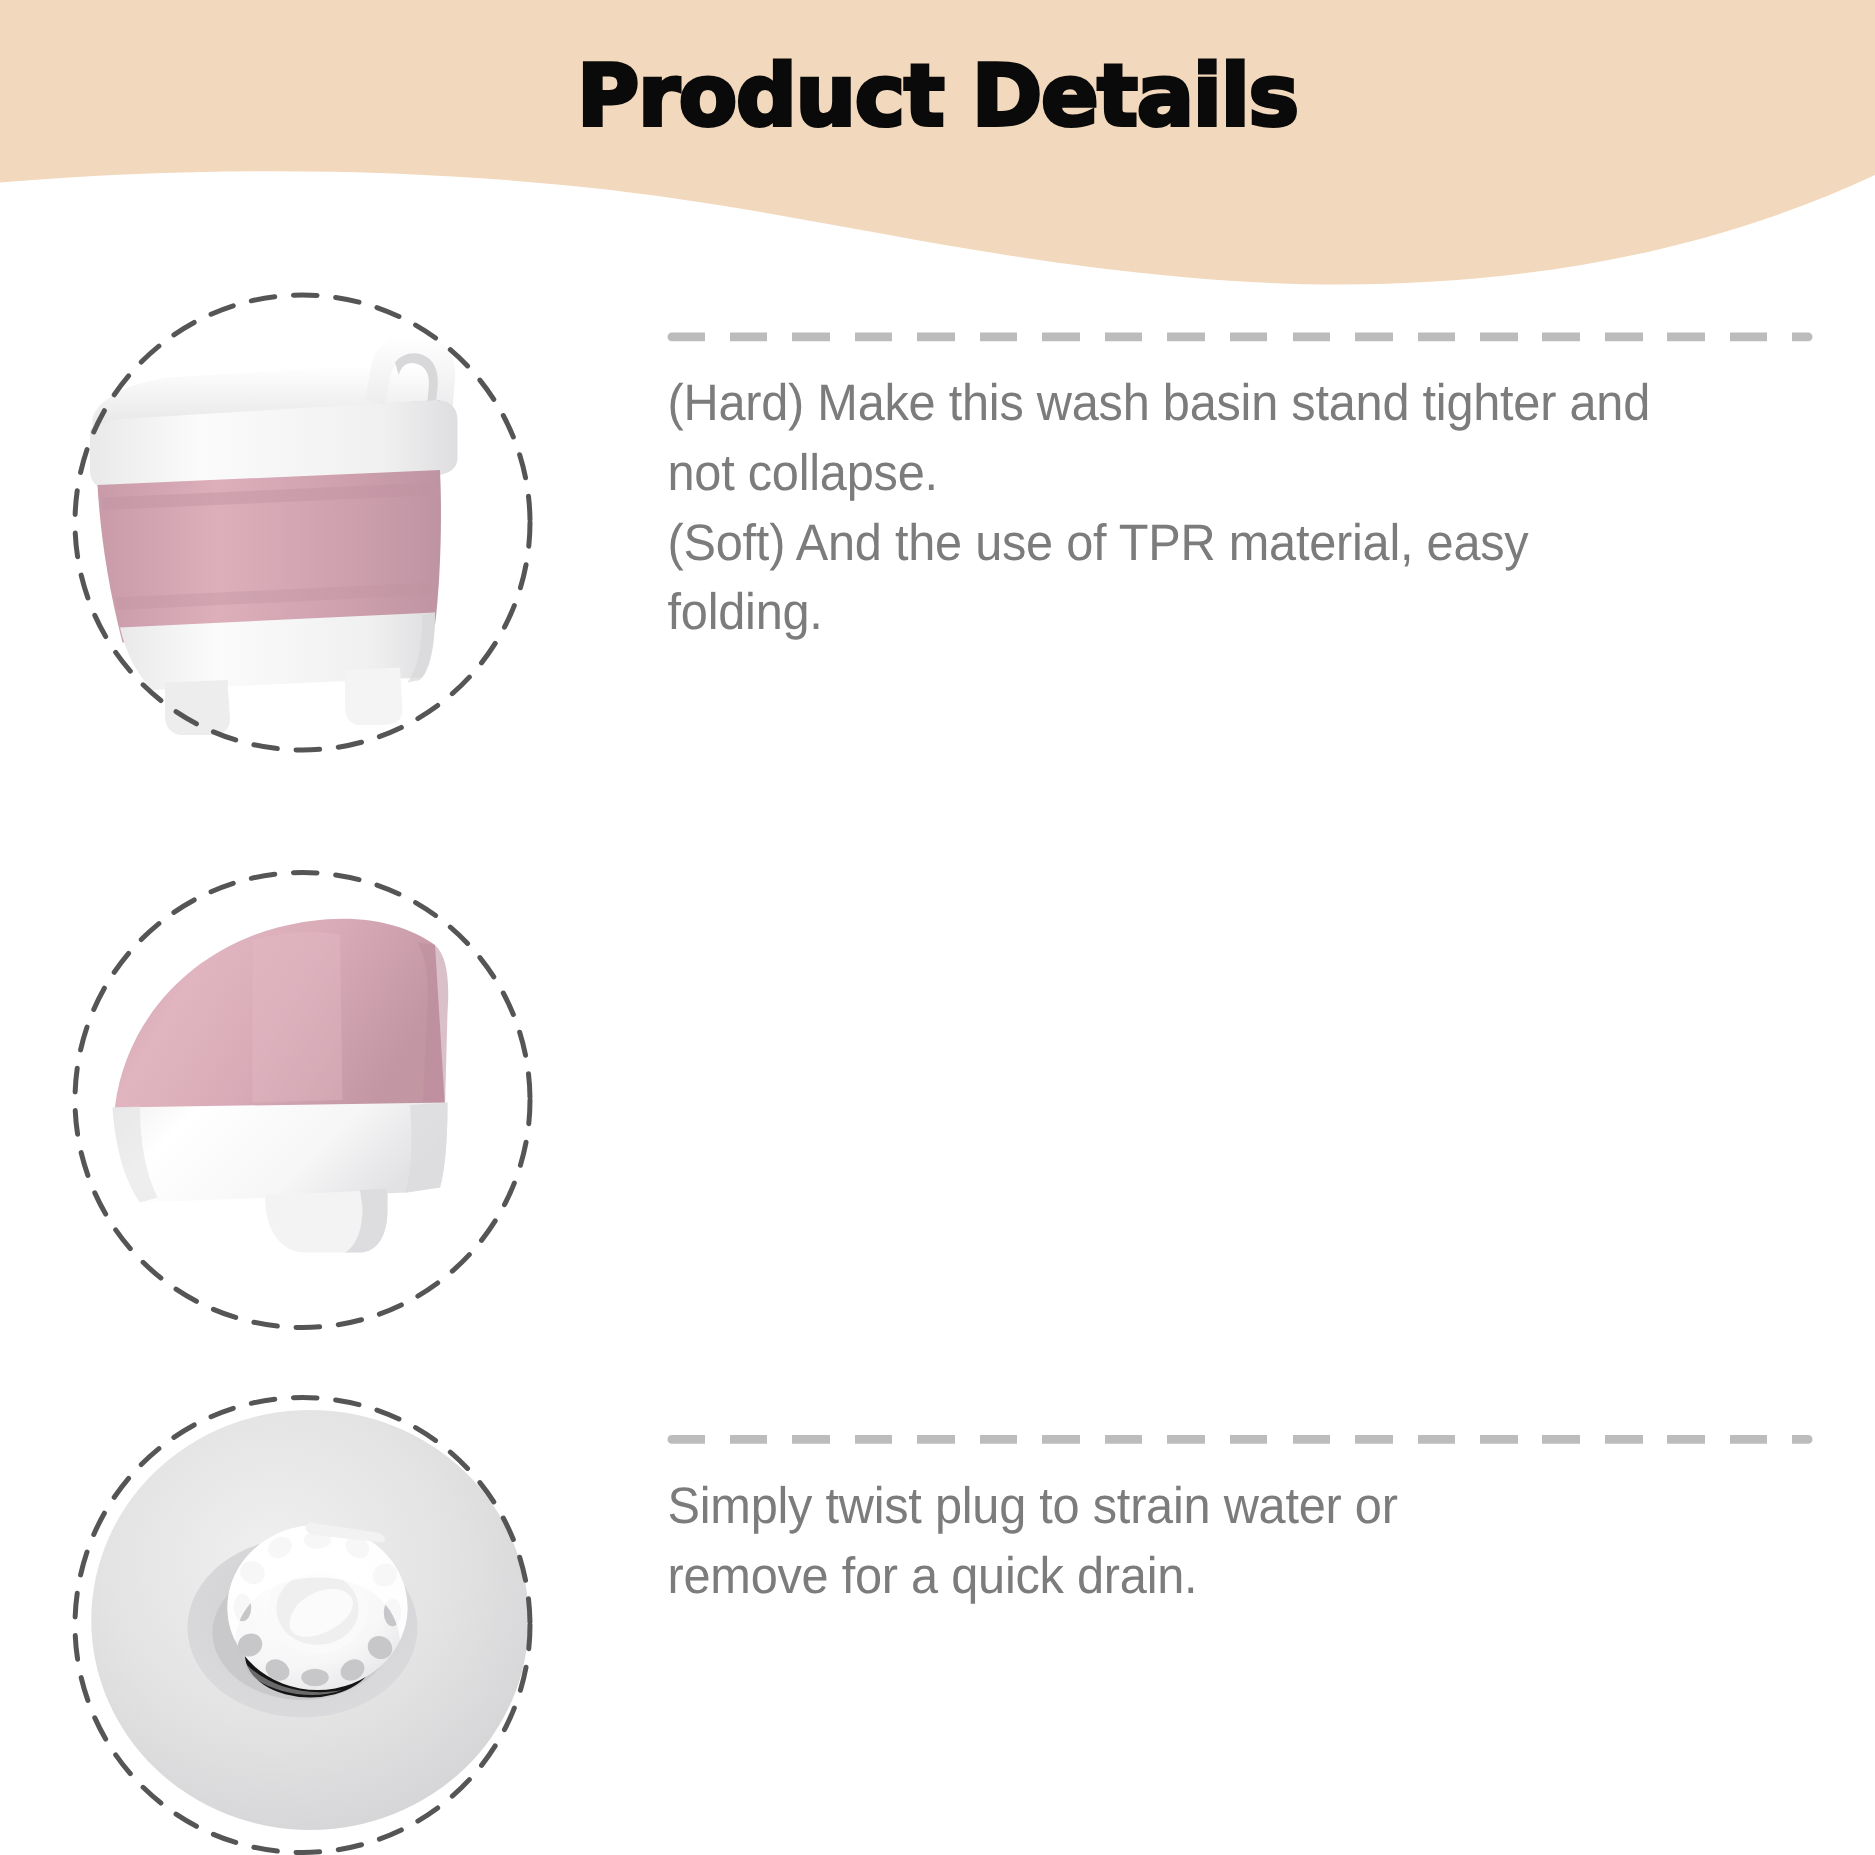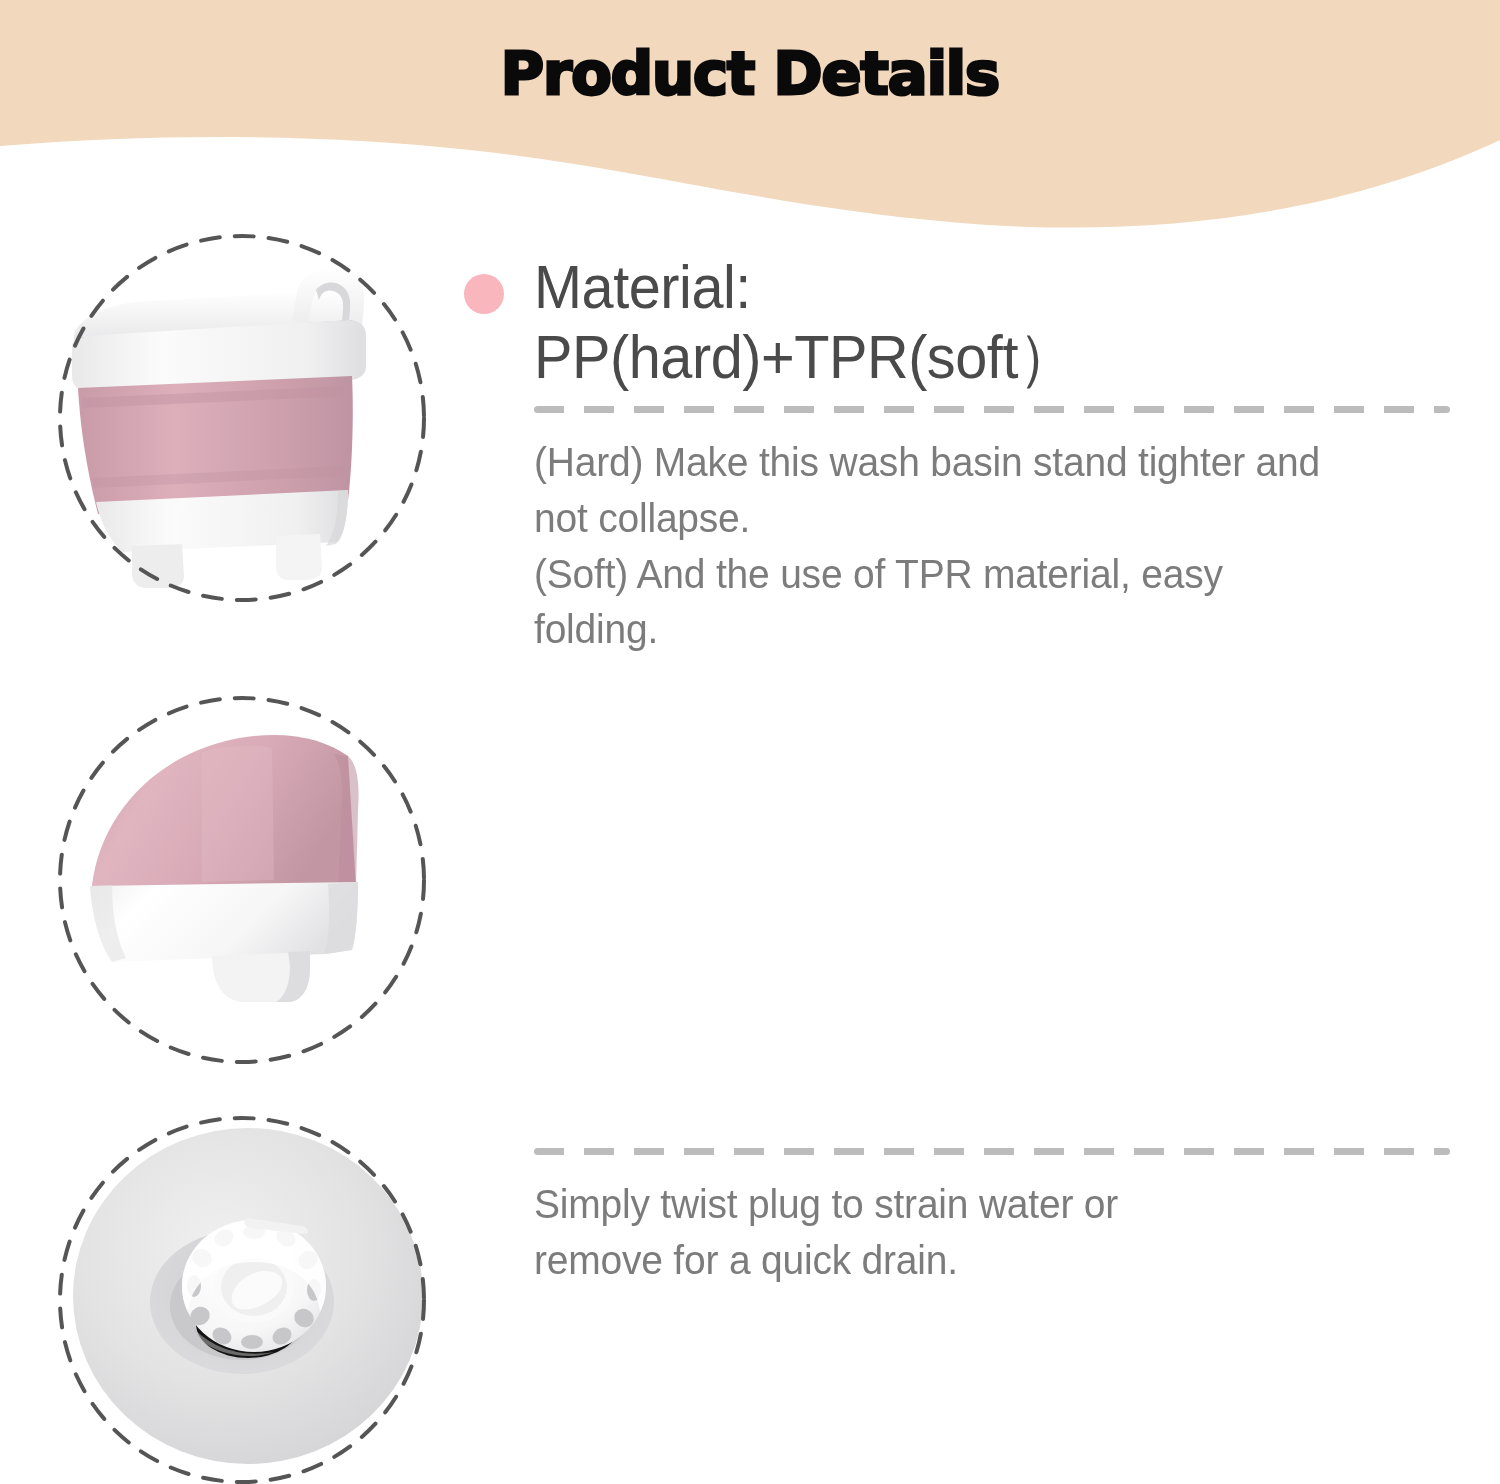--- a/index.html
+++ b/index.html
@@ -33,21 +33,21 @@
     display: block;
   }
   .header-title {
     position: absolute;
     left: 0;
     top: 44px;
     width: 1500px;
     text-align: center;
     font-family: "DejaVu Sans", sans-serif;
     font-weight: bold;
-    font-size: 59px;
+    font-size: 68px;
     letter-spacing: -1px;
     color: #0a0a0a;
     line-height: 1;
     -webkit-text-stroke: 3px #0a0a0a;
     paint-order: stroke fill;
   }
 
   
   .feature-row {
     position: absolute;
@@ -209,25 +209,20 @@
       <path d="M286,264 L296,262 C296,292 290,308 284,316 L274,318
                C282,306 286,290 286,264 Z" fill="#d8d8da" opacity="0.7"></path>
     </svg>
 
     <svg class="dashed-circle" viewBox="0 0 380 380">
       <circle cx="190" cy="190" r="182" fill="none" stroke="#555555" stroke-width="4" stroke-dasharray="19 15" stroke-linecap="round"></circle>
     </svg>
   </div>
 
   <div class="content">
-    <div class="feature-head">
-      <span class="bullet"></span>
-      <div class="feature-title">Material:
-PP(hard)+TPR(soft）</div>
-    </div>
     <div class="divider"></div>
     <div class="feature-body">(Hard) Make this wash basin stand tighter and
  not collapse.
 (Soft) And the use of TPR material, easy
 folding.</div>
   </div>
 </div>
 
 <div class="feature-row" id="row-1">
 

